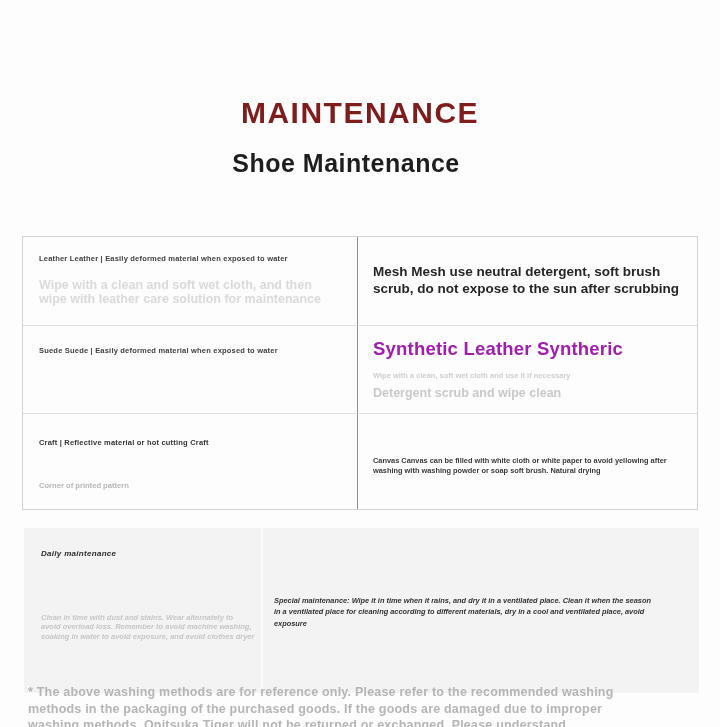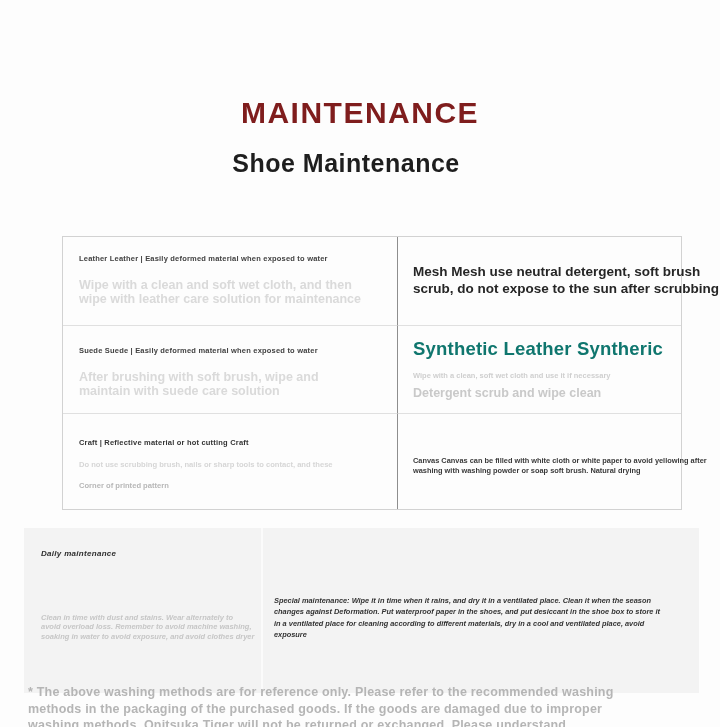--- a/index.html
+++ b/index.html
@@ -4,34 +4,34 @@
 <style>
   html,body{margin:0;padding:0;background:#fdfdfd;}
   .page{position:relative;width:720px;height:727px;background:#fdfdfd;overflow:hidden;
         font-family:"Liberation Sans",sans-serif;color:#2a2a2a;}
 
   .title{position:absolute;top:96px;left:0;width:720px;text-align:center;
          font-size:30px;font-weight:700;letter-spacing:1.5px;color:#7f1d1d;}
   .subtitle{position:absolute;top:149px;left:0;width:692px;text-align:center;
             font-size:25px;font-weight:700;letter-spacing:.5px;color:#1e1e1e;}
 
-  .care-table{position:absolute;left:22px;top:236px;width:620px;height:274px;
+  .care-table{position:absolute;left:22px;top:236px;width:676px;height:274px;
               box-sizing:border-box;border:1px solid #d2d2d2;background:#fdfdfd;
-              display:grid;grid-template-columns:335px 1fr;grid-template-rows:89px 88px 1fr;margin-left:40px;}
+              display:grid;grid-template-columns:335px 1fr;grid-template-rows:89px 88px 1fr;}
   .cell{position:relative;box-sizing:border-box;}
   .cell.lft{border-right:1px solid #8e8e8e;}
   .cell.sep{border-bottom:1px solid #e0e0e0;}
 
   .mat-label{position:absolute;left:16px;font-size:7.5px;font-weight:700;color:#404040;
              letter-spacing:.2px;white-space:nowrap;}
   .ghost{position:absolute;left:16px;font-size:12.5px;font-weight:700;color:#dadada;
          line-height:14px;white-space:nowrap;}
   .dk-head{position:absolute;left:15px;font-size:13.5px;font-weight:700;color:#262626;
            line-height:16.5px;white-space:nowrap;}
-  .big-head{position:absolute;left:15px;font-size:18.5px;font-weight:700;color:#0f766e;
+  .big-head{position:absolute;left:15px;font-size:18.5px;font-weight:700;color:#a21caf;
             letter-spacing:.2px;white-space:nowrap;}
   .tiny-note{position:absolute;left:15px;font-size:7.5px;font-weight:700;color:#cfcfcf;
              white-space:nowrap;}
   .ghost2{position:absolute;left:15px;font-size:12.5px;font-weight:700;color:#c9c9c9;
           white-space:nowrap;}
   .tiny-ghost1{position:absolute;left:16px;font-size:7.6px;font-weight:700;color:#d6d6d6;white-space:nowrap;}
   .tiny-ghost2{position:absolute;left:16px;font-size:7.6px;font-weight:700;color:#b7b7b7;white-space:nowrap;}
   .small-dark{position:absolute;left:15px;font-size:7.4px;font-weight:600;color:#3a3a3a;
               line-height:9.5px;white-space:nowrap;}
 
@@ -66,34 +66,29 @@
     </div>
     <div class="cell sep">
       <div class="dk-head" style="top:27px">
           <div>Mesh Mesh use neutral detergent, soft brush</div>
           <div>scrub, do not expose to the sun after scrubbing</div>
         </div>
     </div>
 
     <div class="cell lft sep">
       <div class="mat-label" style="top:20px">Suede Suede | Easily deformed material when exposed to water</div>
-      <div class="ghost" style="top:44px">
-          <div>After brushing with soft brush, wipe and</div>
-          <div>maintain with suede care solution</div>
-        </div>
     </div>
     <div class="cell sep">
       <div class="big-head" style="top:12px">Synthetic Leather Syntheric</div>
       <div class="tiny-note" style="top:45px">Wipe with a clean, soft wet cloth and use it if necessary</div>
       <div class="ghost2" style="top:60px">Detergent scrub and wipe clean</div>
     </div>
 
     <div class="cell lft">
       <div class="mat-label" style="top:24px;color:#333">Craft | Reflective material or hot cutting Craft</div>
-      <div class="tiny-ghost1" style="top:46px">Do not use scrubbing brush, nails or sharp tools to contact, and these</div>
       <div class="tiny-ghost2" style="top:67px">Corner of printed pattern</div>
     </div>
     <div class="cell">
       <div class="small-dark" style="top:42px">
           <div>Canvas Canvas can be filled with white cloth or white paper to avoid yellowing after</div>
           <div>washing with washing powder or soap soft brush. Natural drying</div>
         </div>
     </div>
 
   </div>
@@ -101,21 +96,20 @@
   <div class="care-band">
     <div class="band-divider"></div>
     <div class="daily-title">Daily maintenance</div>
     <div class="daily-body">
         <div>Clean in time with dust and stains. Wear alternately to</div>
         <div>avoid overload loss. Remember to avoid machine washing,</div>
         <div>soaking in water to avoid exposure, and avoid clothes dryer</div>
       </div>
     <div class="special-body">
         <div>Special maintenance: Wipe it in time when it rains, and dry it in a ventilated place. Clean it when the season</div>
-        <div>changes against Deformation. Put waterproof paper in the shoes, and put desiccant in the shoe box to store it</div>
         <div>in a ventilated place for cleaning according to different materials, dry in a cool and ventilated place, avoid</div>
         <div>exposure</div>
       </div>
   </div>
 
   <div class="disclaimer">
       <div>* The above washing methods are for reference only. Please refer to the recommended washing</div>
       <div>methods in the packaging of the purchased goods. If the goods are damaged due to improper</div>
       <div>washing methods, Onitsuka Tiger will not be returned or exchanged. Please understand</div>
     </div>

